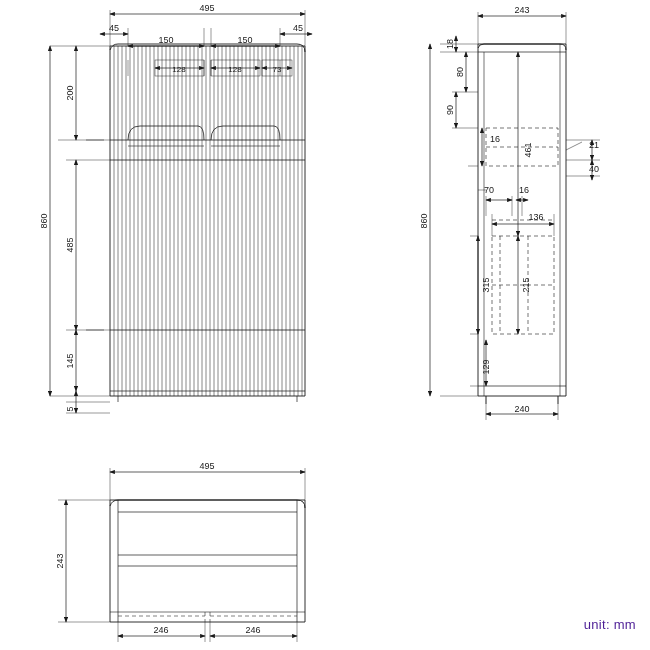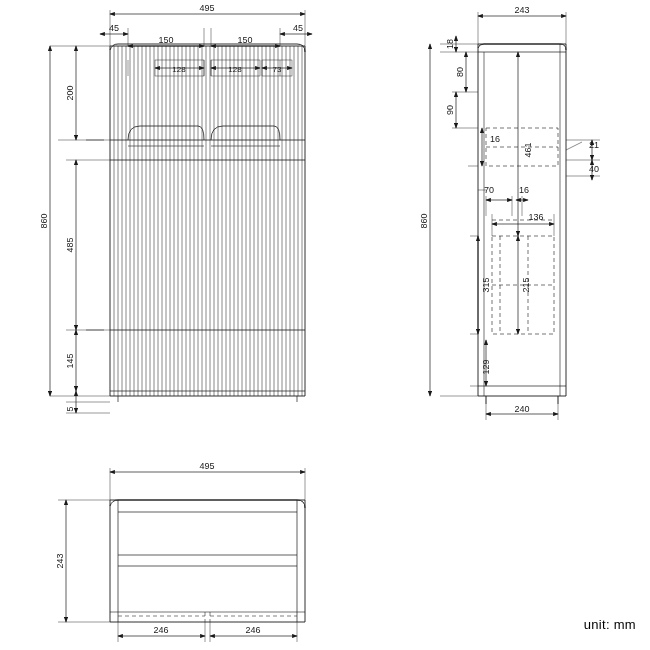--- a/index.html
+++ b/index.html
@@ -20,21 +20,21 @@
     left: 0;
     top: 0;
     width: 650px;
     height: 650px;
   }
   .unit-note {
     position: absolute;
     right: 14px;
     bottom: 18px;
     font-size: 13px;
-    color: #000000;
+    color: #4c1d95;
     letter-spacing: 0.3px;
   }
   svg text {
     font-family: "Liberation Sans", sans-serif;
     fill: #1a1a1a;
   }
   .dim-txt { font-size: 9px; }
   .dim-txt-sm { font-size: 8px; }
 </style>
 </head>

